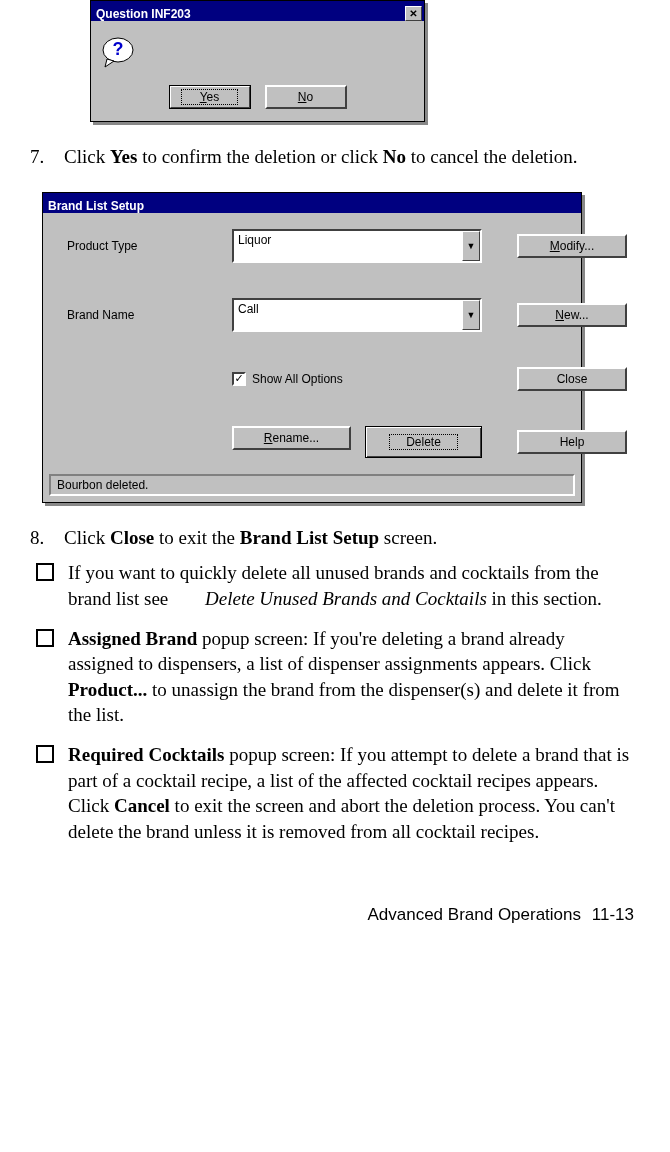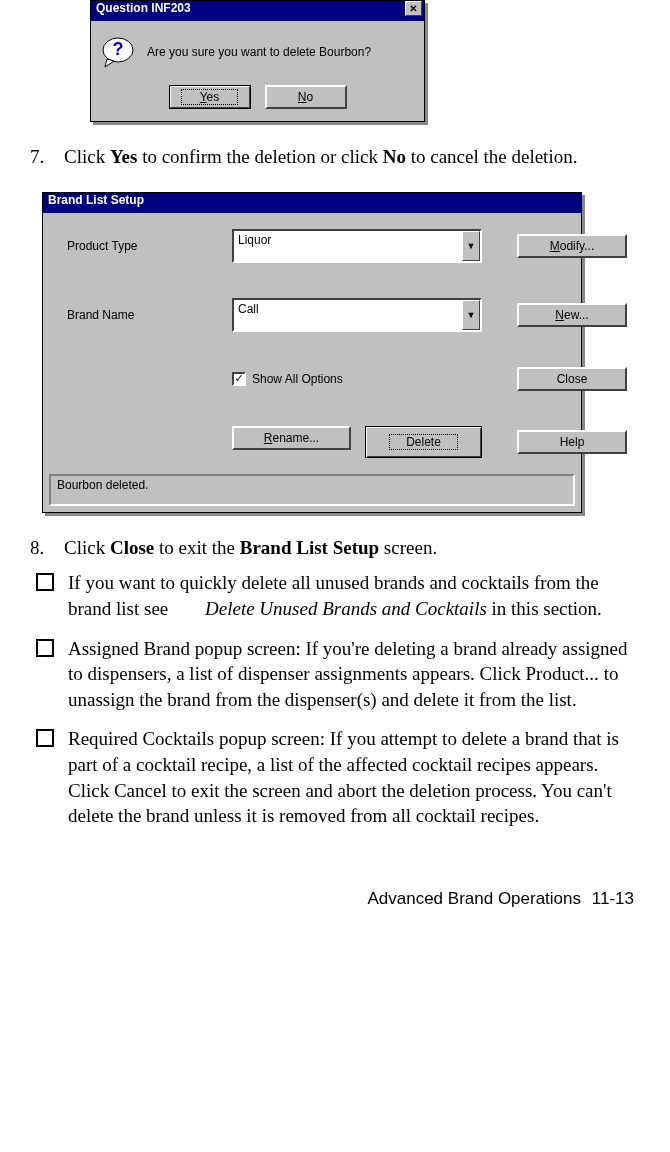--- a/index.html
+++ b/index.html
@@ -24,21 +24,21 @@
     border: 1px solid #000;
     box-shadow: 3px 3px 0 #888;
     font-family: Tahoma, Arial, sans-serif;
     font-size: 12px;
   }
   .titlebar {
     background: #000080;
     color: #fff;
     height: 20px;
     display: flex;
-    align-items: flex-start;
+    align-items: flex-end;
     padding: 0 2px 0 5px;
     font-weight: bold;
     font-size: 12px;
   }
   .titlebar .title { flex: 1; }
   .titlebar .xbtn {
     width: 17px; height: 15px;
     background: #c0c0c0;
     border-top: 1px solid #fff;
     border-left: 1px solid #fff;
@@ -176,21 +176,21 @@
     height: 32px;
     background: #c0c0c0;
     border: 1px solid #000;
     box-shadow: inset 1px 1px 0 #fff, inset -1px -1px 0 #404040;
     display: flex; align-items: center; justify-content: center;
     font-size: 12px;
   }
   .winbtnf .dots { border: 1px dotted #000; padding: 0 16px; }
   .status {
     margin: 8px 6px 0 6px;
-    height: 32px;
+    height: 22px;
     border-top: 2px solid #808080;
     border-left: 2px solid #808080;
     border-right: 2px solid #fff;
     border-bottom: 2px solid #fff;
     padding: 2px 6px;
     font-size: 12px;
   }
 
   
   .notes-h {
@@ -206,21 +206,21 @@
     font-size: 19px;
   }
   .note .box {
     width: 18px; height: 18px;
     border: 2px solid #000;
     flex: none;
     margin: 3px 14px 0 6px;
   }
   .note .ntxt { flex: 1; padding-right: 6px; }
   .note i { font-style: italic; margin-left: 32px; }
-  .note b { font-weight: normal; }
+  .note b { font-weight: bold; }
 
   .footer {
     text-align: right;
     font-family: Arial, Helvetica, sans-serif;
     font-size: 17px;
     margin-top: 60px;
     padding-right: 6px;
   }
   .footer .pg { font-weight: normal; margin-left: 6px; }
 </style>
@@ -236,21 +236,20 @@
     </div>
     <div class="d1body">
       <div class="d1row">
         <span class="qicon">
           <svg viewBox="0 0 34 34">
             <ellipse cx="17" cy="15" rx="15" ry="12" fill="#fff" stroke="#000" stroke-width="1"></ellipse>
             <path d="M6 24 L4 32 L13 26 Z" fill="#fff" stroke="#000" stroke-width="1"></path>
             <text x="17" y="20" text-anchor="middle" font-family="Arial" font-size="18" font-weight="bold" fill="#0000cc">?</text>
           </svg>
         </span>
-        <span class="d1msg">Are you sure you want to delete Bourbon?</span>
       </div>
       <div class="d1btns">
         <div class="winbtn focused">
           <span class="dots"><span class="ul">Y</span><span>es</span></span>
         </div>
         <div class="winbtn">
           <span class="ul">N</span>
             <span>o</span>
         </div>
       </div>

